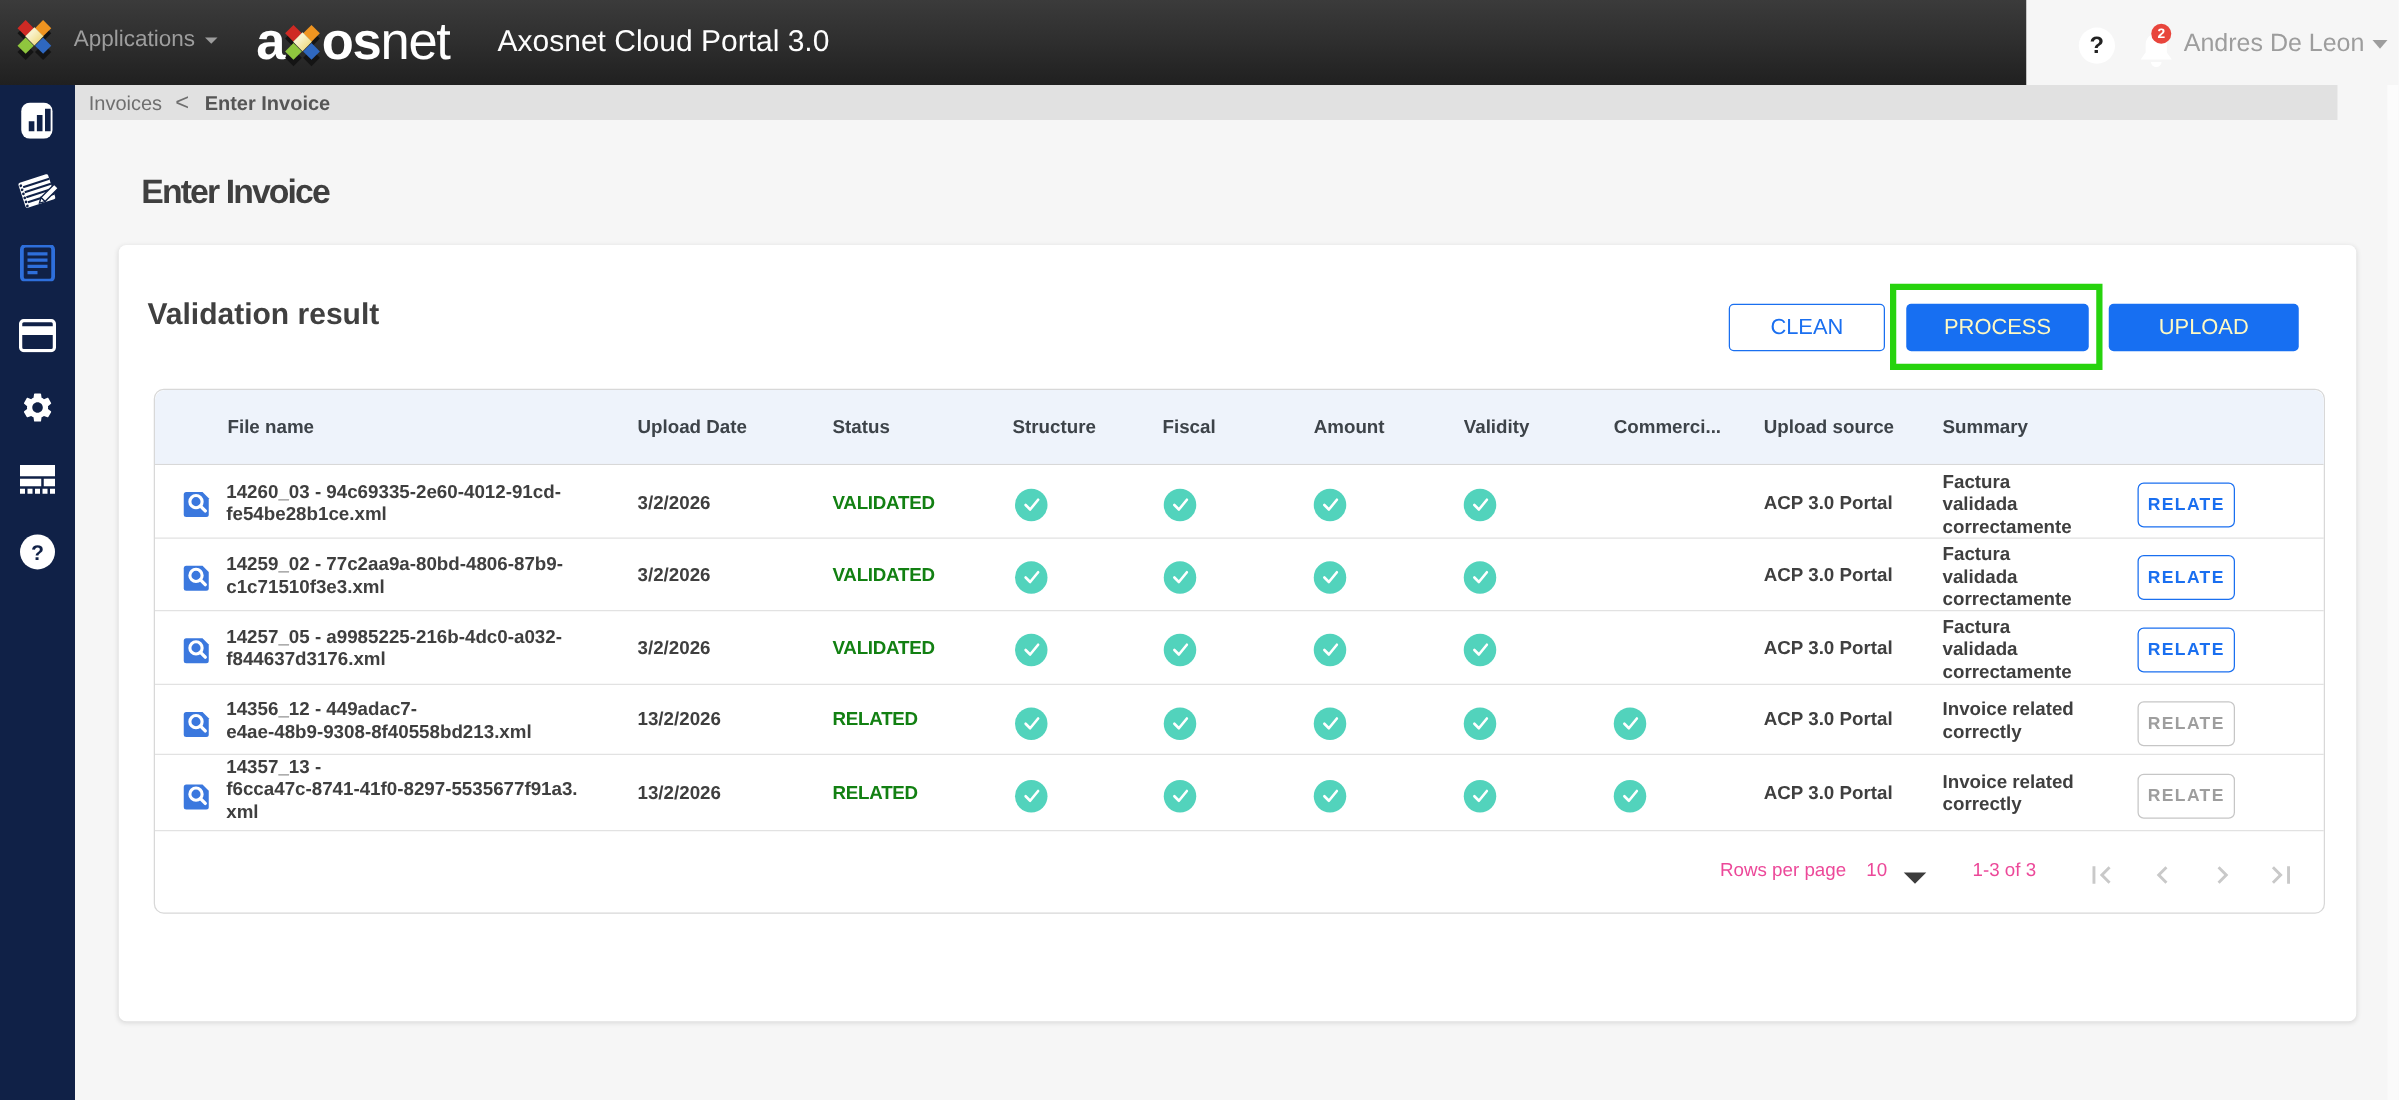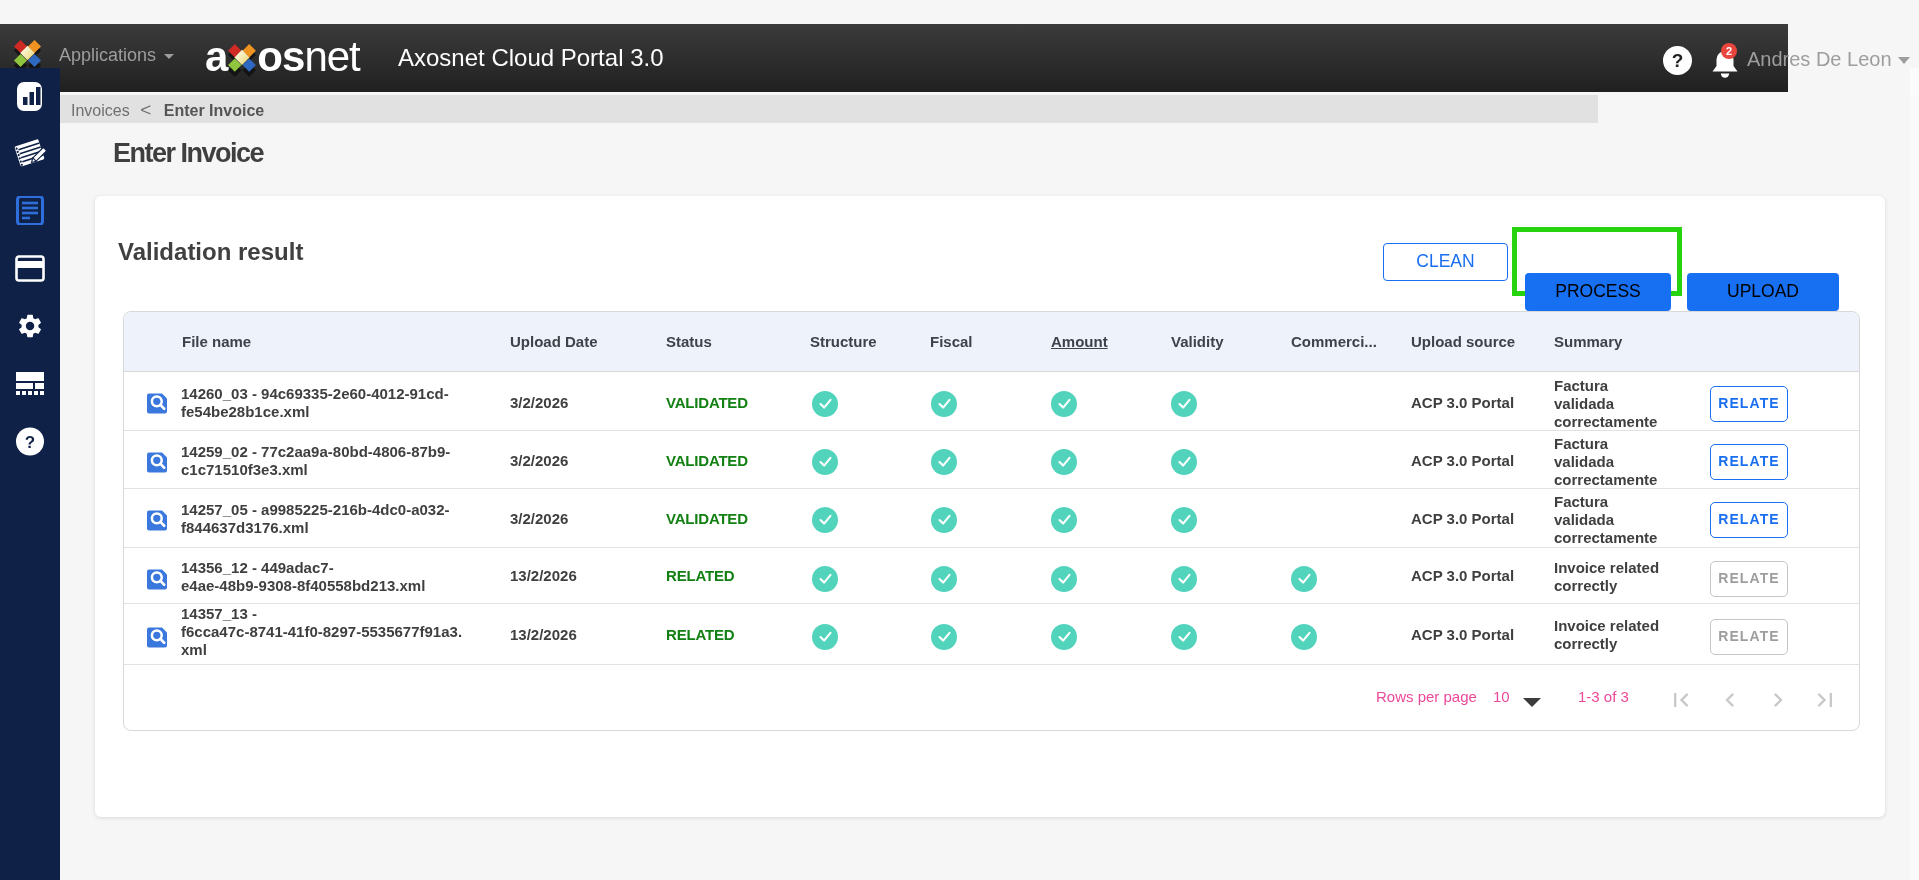--- a/index.html
+++ b/index.html
@@ -1,21 +1,21 @@
 <!DOCTYPE html>
 <html><head>
 <meta charset="utf-8">
 <style>
   * { margin:0; padding:0; box-sizing:border-box; }
   html,body { width:1919px; height:880px; overflow:hidden; }
   body { font-family:"Liberation Sans", sans-serif; background:#f6f6f6; position:relative; }
 
   
-  .navbar { position:absolute; left:0; top:0; width:1788px; height:68px;
-    background:linear-gradient(180deg,#3b3b3b 0%,#2e2e2e 50%,#202020 100%);margin-top:24px; }
+  .navbar { position:absolute; left:0; top:0; width:1621px; height:68px;
+    background:linear-gradient(180deg,#3b3b3b 0%,#2e2e2e 50%,#202020 100%); }
   .nav-logo { position:absolute; left:11px; top:16px; width:33px; height:33px; }
   .apps { position:absolute; left:59px; top:21px; font-size:18px; color:#9d9d9d; }
   .apps .caret { display:inline-block; margin-left:8px; vertical-align:middle;
     width:0; height:0; border-left:5px solid transparent; border-right:5px solid transparent;
     border-top:5px solid #9d9d9d; }
   .axologo { position:absolute; left:205px; top:9px; height:52px; color:#fff;
     font-size:42px; font-weight:bold; letter-spacing:-1px; }
   .portal-title { position:absolute; left:398px; top:20px; color:#fdfdfd; font-size:24px; }
   .help-circle { position:absolute; left:1663px; top:22px; width:29px; height:29px;
     border-radius:50%; background:#fff; color:#222; font-weight:bold; font-size:19px;
@@ -26,36 +26,36 @@
   .username { position:absolute; left:1747px; top:24px; color:#9d9d9d; font-size:20px; white-space:nowrap; }
   .username .caret { display:inline-block; margin-left:6px; vertical-align:middle;
     width:0; height:0; border-left:6px solid transparent; border-right:6px solid transparent;
     border-top:7px solid #9d9d9d; }
 
   
   .sidebar { position:absolute; left:0; top:68px; width:60px; height:812px; background:#102147; }
   .sideicon { position:absolute; left:0; width:60px; text-align:center; }
 
   
-  .breadcrumb { position:absolute; left:60px; top:68px; width:1538px; height:28px;
-    background:#e1e1e1; font-size:16px; line-height:30px; color:#6f6f6f; padding-left:11px;margin-top:27px; }
+  .breadcrumb { position:absolute; left:60px; top:68px; width:1810px; height:28px;
+    background:#e1e1e1; font-size:16px; line-height:30px; color:#6f6f6f; padding-left:11px; }
   .breadcrumb b { color:#555; }
   .breadcrumb .sep { margin-left:6px; margin-right:8px; font-size:19px; }
   .scrollstrip { position:absolute; left:1910px; top:68px; width:9px; height:812px; background:#fafafa; }
   .scrollstrip2 { position:absolute; left:1910px; top:68px; width:9px; height:28px; background:#fcfcfc; }
   h1.pagetitle { position:absolute; left:113px; top:138px; font-size:27px; color:#3f3f3f; letter-spacing:-1.5px; }
   .card { position:absolute; left:95px; top:196px; width:1790px; height:621px; background:#fff;
     border-radius:6px; box-shadow:0 1px 4px rgba(0,0,0,0.12); }
   .vres { position:absolute; left:118px; top:238px; font-size:24px; color:#404040; font-weight:bold; }
 
   
   .btn { position:absolute; height:38px; border-radius:4px; font-size:17.5px;
     text-align:center; letter-spacing:0; }
   .btn-outline { background:#fff; border:1.5px solid #1a6ff0; color:#1a6ff0; line-height:34px; }
-  .btn-blue { background:#176ff2; color:#000000; line-height:36px;margin-top:30px; }
+  .btn-blue { background:#176ff2; color:#fef9c3; line-height:36px; }
   .greenbox { position:absolute; left:1512px; top:227px; width:170px; height:69px;
     border:5px solid #27d30e; }
 
   
   .table { position:absolute; left:123px; top:311px; width:1737px; height:420px;
     border:1px solid #d8d8d8; border-radius:8px; background:#fff; }
   .thead { position:absolute; left:0; top:0; width:1735px; height:60px; background:#eef3fb;
     border-radius:8px 8px 0 0; border-bottom:1px solid #d8d8d8; }
   .th { position:absolute; top:0; height:60px; line-height:60px; font-weight:bold;
     font-size:15px; color:#3d4349; }
@@ -209,21 +209,21 @@
 <div class="btn btn-blue" style="left:1525px; top:243px; width:146px;">PROCESS</div>
 <div class="btn btn-blue" style="left:1687px; top:243px; width:152px;">UPLOAD</div>
 
 <div class="table" id="table">
   <div class="thead">
     <div class="th" style="left:58px;">File name</div>
     <div class="th" style="left:386px;">Upload Date</div>
     <div class="th" style="left:542px;">Status</div>
     <div class="th" style="left:686px;">Structure</div>
     <div class="th" style="left:806px;">Fiscal</div>
-    <div class="th" style="left:927px;text-decoration:underline;">Amount</div>
+    <div class="th" style="left:927px;">Amount</div>
     <div class="th" style="left:1047px;">Validity</div>
     <div class="th" style="left:1167px;">Commerci...</div>
     <div class="th" style="left:1287px;">Upload source</div>
     <div class="th" style="left:1430px;">Summary</div>
   </div>
 
   <div class="row" style="top:62px; height:57px;">
     <svg class="ficon" style="top:17px;" viewBox="0 0 24 24">
         <path d="M3 3 h13 l5 5 v13 a2 2 0 0 1 -2 2 h-16 a2 2 0 0 1 -2 -2 v-16 a2 2 0 0 1 2 -2z" fill="#3b78de" transform="translate(1,-0.5)"></path>
         <g transform="translate(1,-0.5)">

